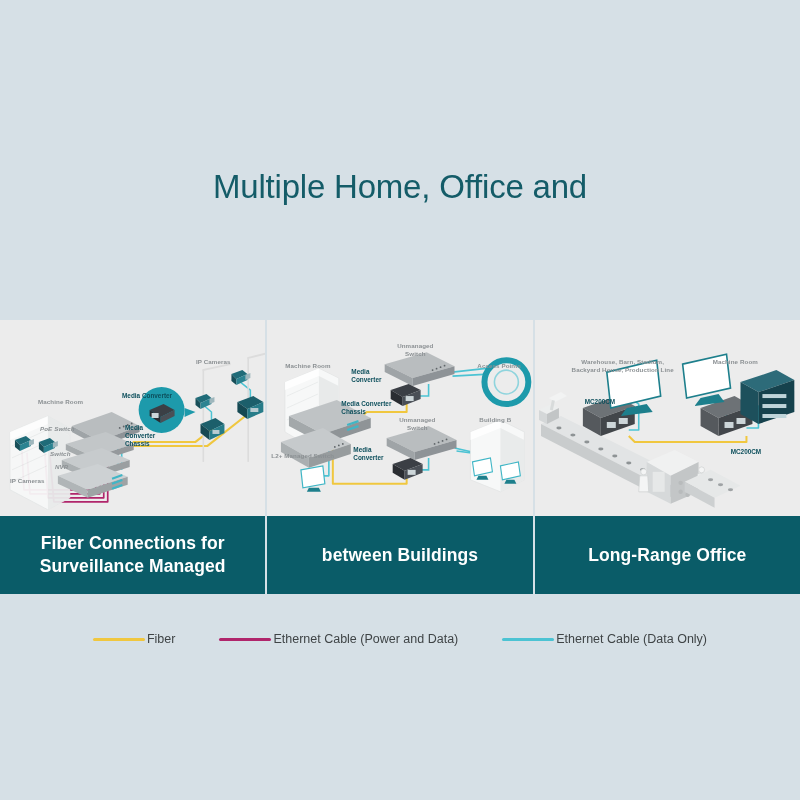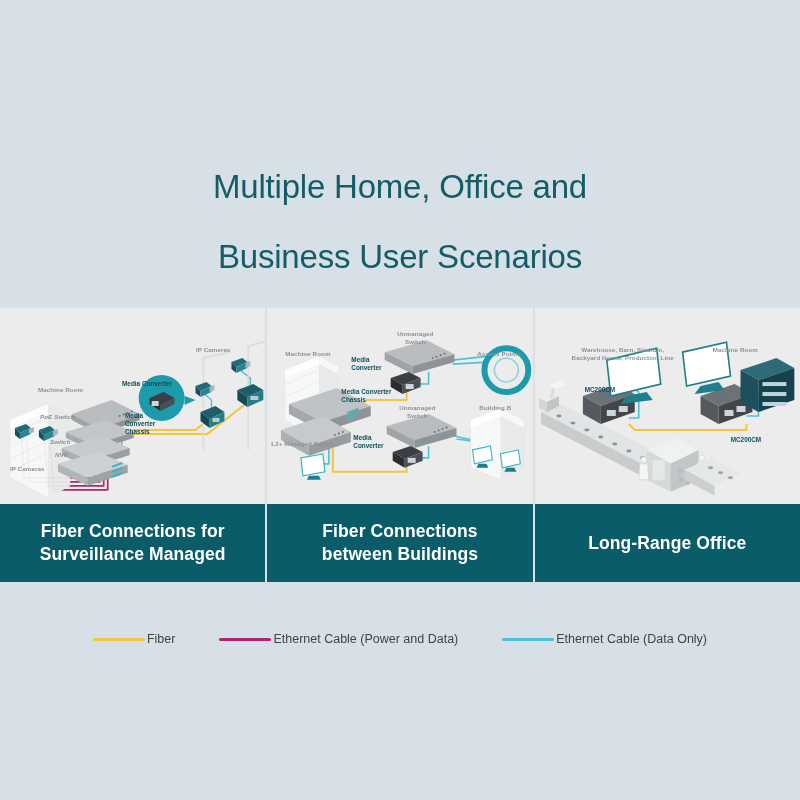--- a/index.html
+++ b/index.html
@@ -25,21 +25,21 @@
     font-size: 33px;
     line-height: 42px;
     font-weight: 500;
     letter-spacing: -0.2px;
   }
   #title .tl { display: block; margin-top: 28px; }
 
   
   #panels {
     position: absolute;
-    left: 0; top: 308px;
+    left: 0; top: 320px;
     width: 800px; height: 274px;
     display: flex;
     gap: 2px;
     background: #d6e0e6;
   }
   .panel {
     position: relative;
     flex: 1 1 0;
     display: flex;
     flex-direction: column;
@@ -123,21 +123,20 @@
     white-space: nowrap;
   }
 </style>
 </head>
 <body>
 
 <div id="page">
 
   <div id="title">
     <span class="tl">Multiple Home, Office and</span>
-    <span class="tl">Business User Scenarios</span>
   </div>
 
   <div id="panels">
 
     <div class="panel">
       <div class="scene">
 
         <svg class="cables" viewBox="0 0 266 196">
 
           <path d="M133 122 L196 122 L214 108" fill="none" stroke="#f0c73f" stroke-width="2.1" stroke-linejoin="round"></path>
@@ -414,21 +413,20 @@
         </div>
         <div class="lbl-dark" style="left:86px; top:126px;">
           <span style="display:block">Media</span>
           <span style="display:block">Converter</span>
         </div>
         <span class="lbl" style="left:212px; top:96px;">Building B</span>
       </div>
 
       <div class="caption">
         <div>
-          <span class="cl">Fiber Connections</span>
           <span class="cl">between Buildings</span>
         </div>
       </div>
     </div>
 
     <div class="panel">
       <div class="scene">
 
         <svg class="cables" viewBox="0 0 266 196">
 

